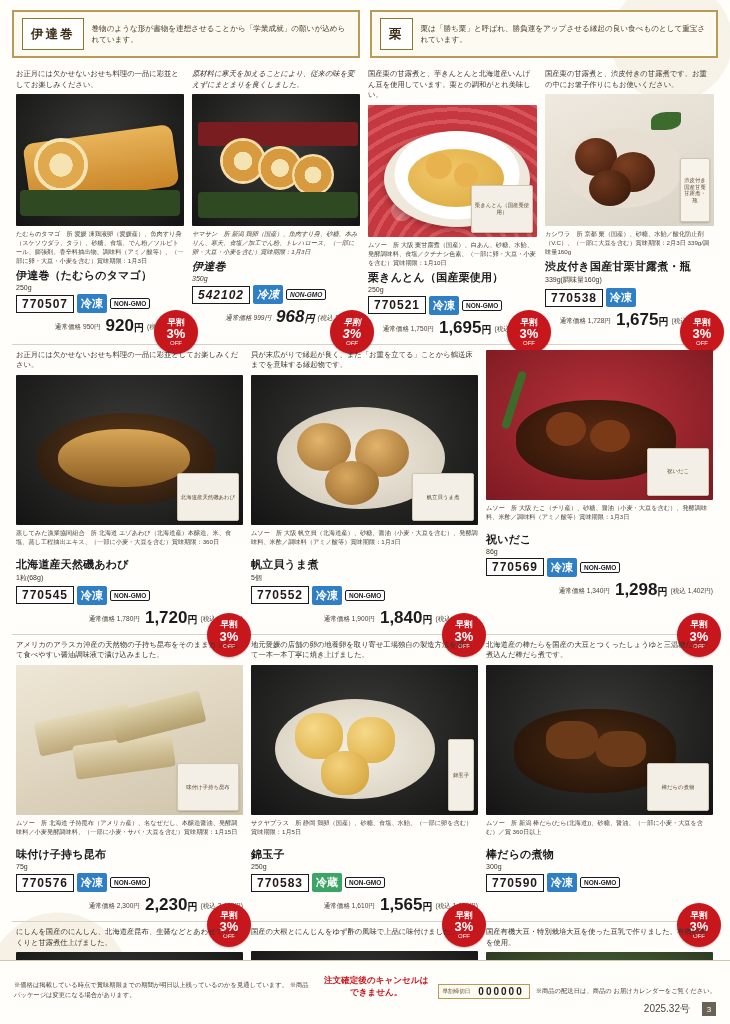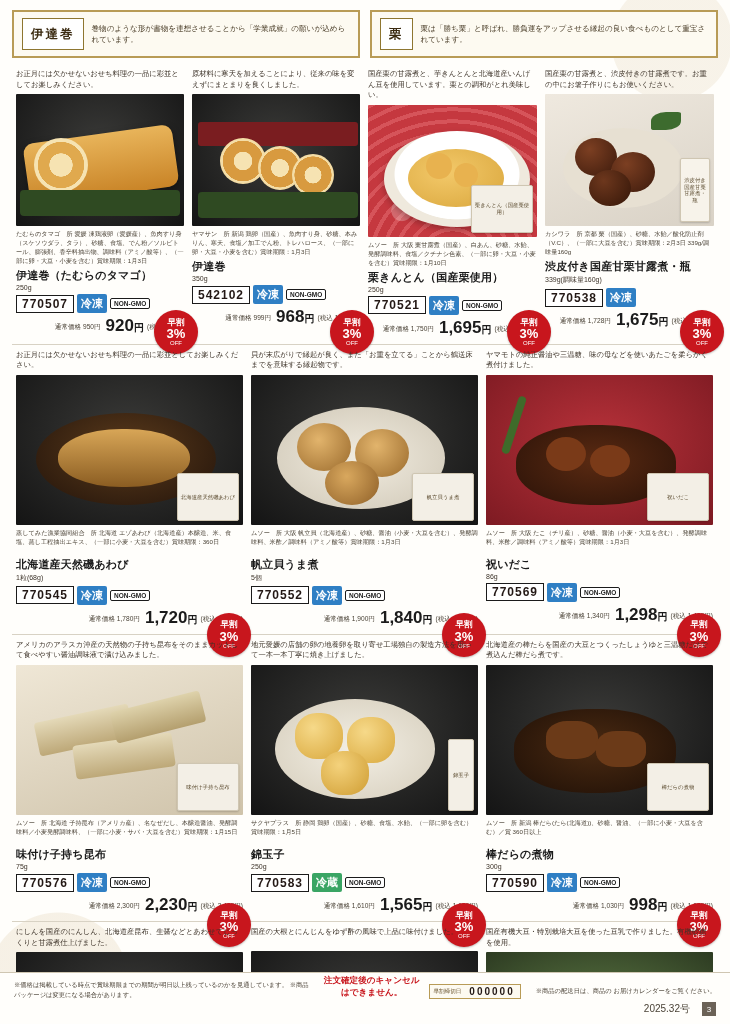--- a/index.html
+++ b/index.html
@@ -78,26 +78,26 @@
     background:#c8161d;color:#fff;display:flex;flex-direction:column;
     align-items:center;justify-content:center;line-height:1;
     box-shadow:0 1px 2px rgba(0,0,0,.25);
   }
   .seal .s1{font-size:8.5px;font-weight:bold;letter-spacing:0px;}
   .seal .s2{font-size:13px;font-weight:bold;margin-top:1px;}
   .seal .s3{font-size:6px;margin-top:0px;}
   
   .footer{
     position:absolute;left:0;bottom:0;width:730px;box-sizing:border-box;
-    padding:2px 14px 8px 14px;border-top:1px solid #cfc6b2;background:#fffefb;
+    padding:14px 14px 8px 14px;border-top:1px solid #cfc6b2;background:#fffefb;
   }
   .f-row{display:flex;align-items:flex-end;justify-content:space-between;gap:8px;}
   .f-left{font-size:6.3px;line-height:1.5;color:#4a4236;max-width:300px;}
   .f-mid{font-size:8.6px;font-weight:bold;color:#c8161d;text-align:center;flex:1;}
-  .f-right{display:flex;align-items:center;gap:15px;}
+  .f-right{display:flex;align-items:center;gap:6px;}
   .memberbox{display:flex;align-items:center;border:1px solid #b89b56;background:#fdfaf1;}
   .memberbox .ml{font-size:5.6px;color:#6a5530;padding:2px 3px;line-height:1.15;text-align:center;}
   .memberbox .mn{font-size:10px;font-weight:bold;letter-spacing:2px;padding:1px 5px;color:#231815;}
   .f-note{font-size:6.3px;color:#4a4236;line-height:1.4;}
   .f-page{font-size:8px;color:#fff;background:#6b6257;width:14px;height:14px;display:flex;align-items:center;justify-content:center;}
   .f-date{font-size:10px;color:#4a4236;margin-right:4px;}
   
   .bg-dark{background:radial-gradient(ellipse at 50% 40%, #3a3a38 0%, #141414 100%);}
   .bg-red{background:radial-gradient(ellipse at 50% 45%, #b8323a 0%, #7d1a22 100%);}
   .bg-wave{background:
@@ -149,21 +149,21 @@
         <span class="price"><span>920</span><span class="yen">円</span></span>
         <span class="tax">(税込 994円)</span>
       </div>
       <div class="seal" style="right:-10px;top:246px;">
         <span class="s1">早割</span>
         <span class="s2">3%</span>
         <span class="s3">OFF</span>
       </div>
     </div>
 
-    <div class="cell" style="width:176px;">
+    <div class="cell" style="width:176px;font-style:italic;">
       <div class="lead">原材料に寒天を加えることにより、従来の味を変えずにまとまりを良くしました。</div>
       <div class="photo bg-dark">
         <div class="ph-inner">
           <div class="oval" style="left:6px;top:28px;width:160px;height:24px;background:#7a1d20;border-radius:3px;"></div>
           <div class="oval" style="left:28px;top:44px;width:46px;height:46px;background:radial-gradient(circle at 50% 50%,#f6e3b2 0 28%,#d89a3f 29% 62%,#f4dda6 63%);border-radius:50%;"></div>
           <div class="oval" style="left:66px;top:52px;width:44px;height:44px;background:radial-gradient(circle at 50% 50%,#f6e3b2 0 28%,#d89a3f 29% 62%,#f4dda6 63%);border-radius:50%;"></div>
           <div class="oval" style="left:100px;top:60px;width:42px;height:42px;background:radial-gradient(circle at 50% 50%,#f6e3b2 0 28%,#d89a3f 29% 62%,#f4dda6 63%);border-radius:50%;"></div>
           <div class="oval" style="left:6px;top:98px;width:160px;height:26px;background:#2f4a22;border-radius:4px;"></div>
         </div>
       </div>
@@ -319,21 +319,20 @@
         <span class="tax">(税込 1,987円)</span>
       </div>
       <div class="seal" style="right:-4px;top:268px;">
         <span class="s1">早割</span>
         <span class="s2">3%</span>
         <span class="s3">OFF</span>
       </div>
     </div>
 
     <div class="cell" style="width:235px;">
-      <div class="lead">ヤマモトの純正醤油や三温糖、味の母などを使いあたごを柔らかく煮付けました。</div>
       <div class="photo tall bg-red">
         <div class="ph-inner">
           <div class="oval" style="left:30px;top:50px;width:160px;height:80px;background:radial-gradient(ellipse at 50% 45%,#5a2a12,#2a1208);border-radius:46%;"></div>
           <div class="oval" style="left:60px;top:62px;width:40px;height:34px;background:#7a3a18;"></div>
           <div class="oval" style="left:104px;top:70px;width:40px;height:32px;background:#7a3a18;"></div>
           <div class="oval" style="left:24px;top:20px;width:8px;height:60px;background:#3f6b2a;border-radius:4px;transform:rotate(18deg);"></div>
         </div>
         <div class="pkg">
           <div class="lbl">祝いだこ</div>
         </div>
@@ -441,25 +440,20 @@
         </div>
       </div>
       <div class="meta">ムソー　所 新潟
 棒だら(たら(北海道))、砂糖、醤油、（一部に小麦・大豆を含む）／賞 360日以上</div>
       <div class="pname">棒だらの煮物</div>
       <div class="pweight">300g</div>
       <div class="codeline">
         <span class="code">770590</span>
         <span class="tag frozen">冷凍</span>
         <span class="tag nongmo">NON-GMO</span>
-      </div>
-      <div class="priceline">
-        <span class="old">通常価格 1,030円</span>
-        <span class="price"><span>998</span><span class="yen">円</span></span>
-        <span class="tax">(税込 1,078円)</span>
       </div>
       <div class="seal" style="right:-4px;top:268px;">
         <span class="s1">早割</span>
         <span class="s2">3%</span>
         <span class="s3">OFF</span>
       </div>
     </div>
 
     <div class="row-sep"></div>
 

